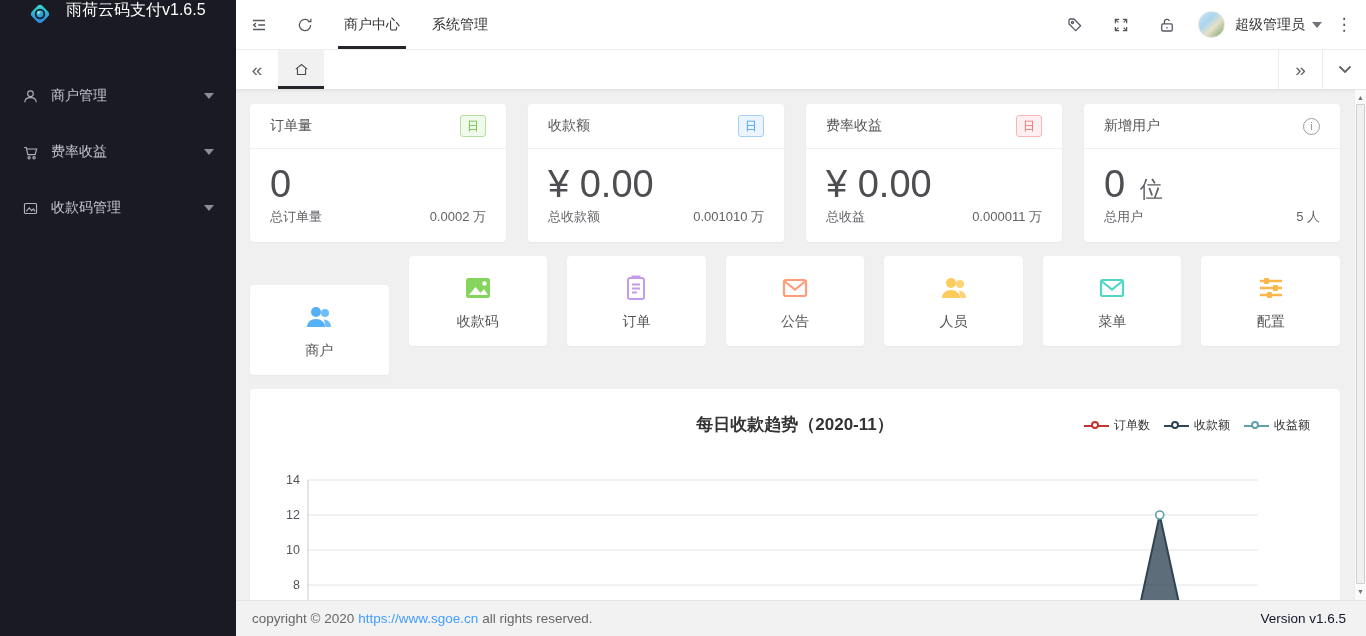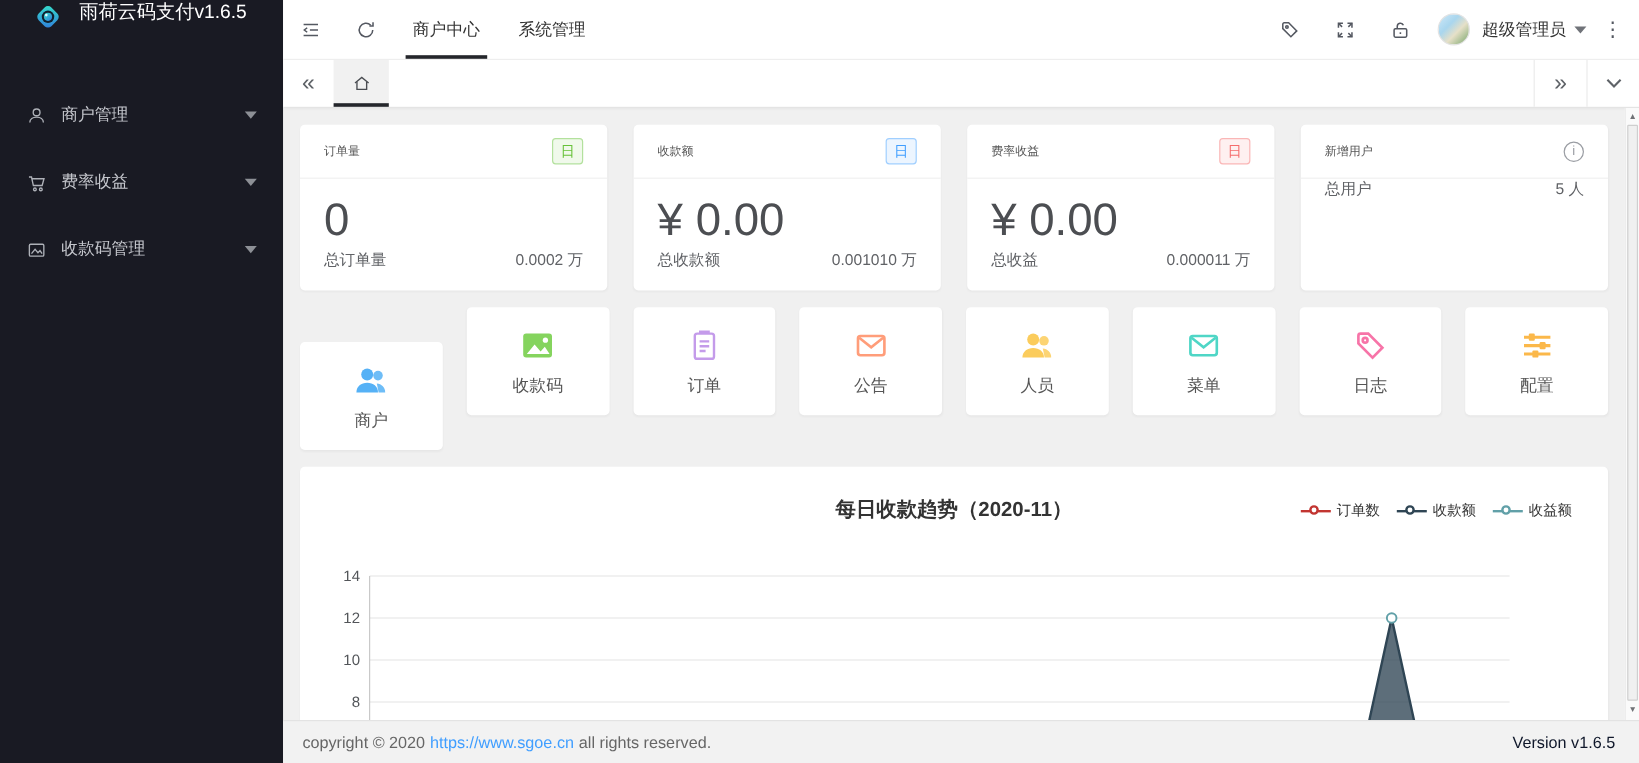--- a/index.html
+++ b/index.html
@@ -42,21 +42,21 @@
   .tab-home svg { width:17px; height:17px; stroke:#4a4d52; fill:none; stroke-width:1.6; }
   .tab-spacer { flex:1; }
   .tab-right-btn { width:44px; display:flex; align-items:center; justify-content:center; border-left:1px solid #ececec; color:#5f6368; font-size:19px; cursor:pointer; }
   .tab-right-btn svg { width:14px; height:9px; stroke:#5f6368; fill:none; stroke-width:1.8; }
 
   
   .content { position:relative; flex:1; overflow:hidden; padding:14px 26px 0 14px; }
   .row-stats { display:flex; gap:22px; }
   .stat-card { flex:1; background:#fff; border-radius:4px; height:138px; box-shadow:0 1px 2px rgba(0,0,0,.04); display:flex; flex-direction:column; }
   .stat-head { display:flex; align-items:center; justify-content:space-between; padding:0 20px; height:45px; border-bottom:1px solid #f0f0f0; }
-  .stat-title { font-size:10px; color:#555; }
+  .stat-title { font-size:14px; color:#555; }
   .badge { font-size:12px; line-height:1; padding:4px 6px; border-radius:3px; border:1px solid; }
   .badge.green { color:#67c23a; background:#f0f9eb; border-color:#b3e19d; }
   .badge.blue  { color:#409eff; background:#ecf5ff; border-color:#a0cfff; }
   .badge.red   { color:#f56c6c; background:#fef0f0; border-color:#fab6b6; }
   .info-ico { width:17px; height:17px; border:1px solid #9a9da3; border-radius:50%; color:#9a9da3; font-size:11px; display:flex; align-items:center; justify-content:center; font-style:normal; }
   .stat-value { padding:14px 20px 0 20px; font-size:38px; color:#4c4e52; flex:1; }
   .stat-value .suffix { font-size:23px; color:#5c5e62; margin-left:4px; }
   .stat-foot { display:flex; justify-content:space-between; padding:0 20px 16px 20px; font-size:13px; color:#606266; }
 
   .row-shortcuts { display:flex; gap:20px; margin-top:14px; }
@@ -238,20 +238,24 @@
           <div class="stat-foot">
             <span>总收益</span>
             <span>0.000011 万</span>
           </div>
         </div>
         <div class="stat-card">
           <div class="stat-head">
             <span class="stat-title">新增用户</span>
             <i class="info-ico">i</i>
           </div>
+          <div class="stat-value">
+            <span>0</span>
+            <span class="suffix">位</span>
+          </div>
           <div class="stat-foot">
             <span>总用户</span>
             <span>5 人</span>
           </div>
         </div>
       </div>
 
       <div class="row-shortcuts">
         <div class="shortcut" style="color: rgb(85, 177, 246); margin-top: 29px;">
           <svg viewBox="0 0 32 32">
@@ -293,27 +297,20 @@
             <path d="M21 18.5c4 .4 7 3 7 7.5h-5.5" fill="currentColor" opacity=".85"></path>
           </svg>
           <span class="lbl">人员</span>
         </div>
         <div class="shortcut" style="color: rgb(79, 214, 198);">
           <svg viewBox="0 0 32 32" fill="none" stroke="currentColor" stroke-width="2.2">
             <rect x="5" y="8" width="22" height="16" rx="2"></rect>
               <path d="M6 9.5l10 8 10-8"></path>
           </svg>
           <span class="lbl">菜单</span>
-        </div>
-        <div class="shortcut" style="color: rgb(247, 116, 168);">
-          <svg viewBox="0 0 32 32" fill="none" stroke="currentColor" stroke-width="2.2">
-            <path d="M6 7.8A1.8 1.8 0 0 1 7.8 6h6.4L26 17.8 17.8 26 6 14.2z"></path>
-              <circle cx="11.6" cy="11.6" r="2"></circle>
-          </svg>
-          <span class="lbl">日志</span>
         </div>
         <div class="shortcut" style="color: rgb(251, 184, 74);">
           <svg viewBox="0 0 32 32" stroke="currentColor" stroke-width="2.6">
             <path d="M5 9h22M5 16h22M5 23h22" fill="none"></path>
             <rect x="9" y="6" width="5" height="6" rx="1" fill="currentColor" stroke="none"></rect>
             <rect x="18" y="13" width="5" height="6" rx="1" fill="currentColor" stroke="none"></rect>
             <rect x="12" y="20" width="5" height="6" rx="1" fill="currentColor" stroke="none"></rect>
           </svg>
           <span class="lbl">配置</span>
         </div>

